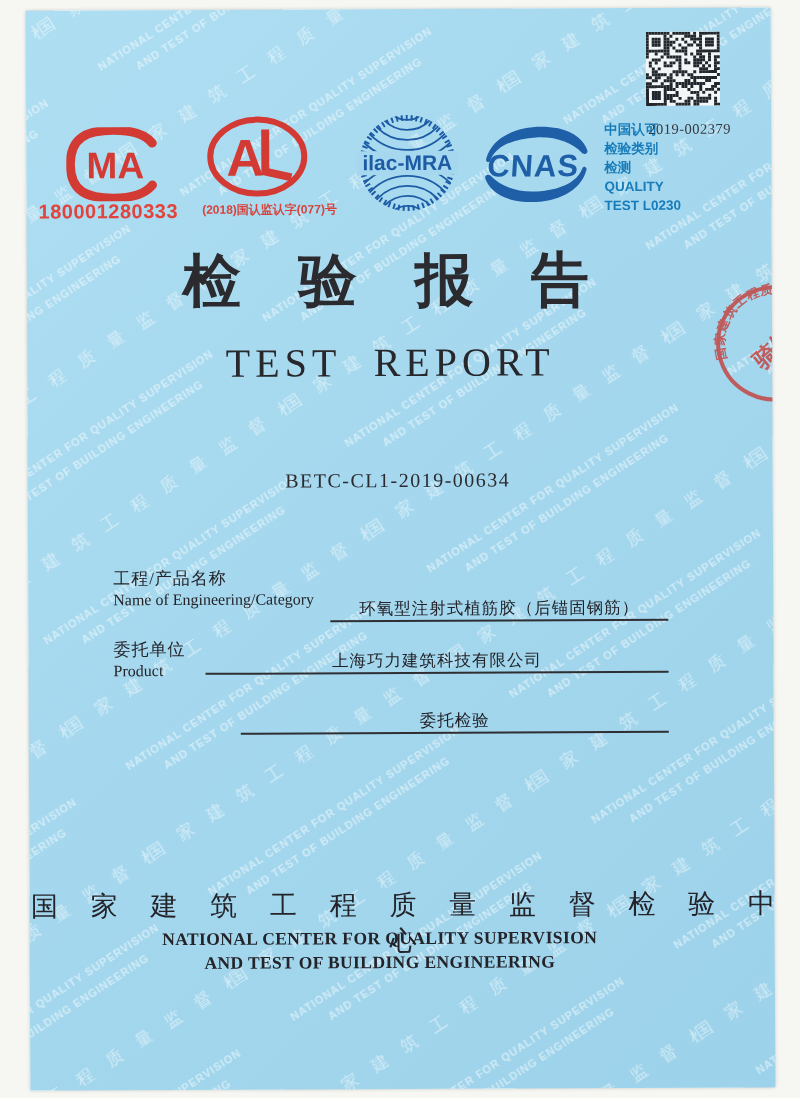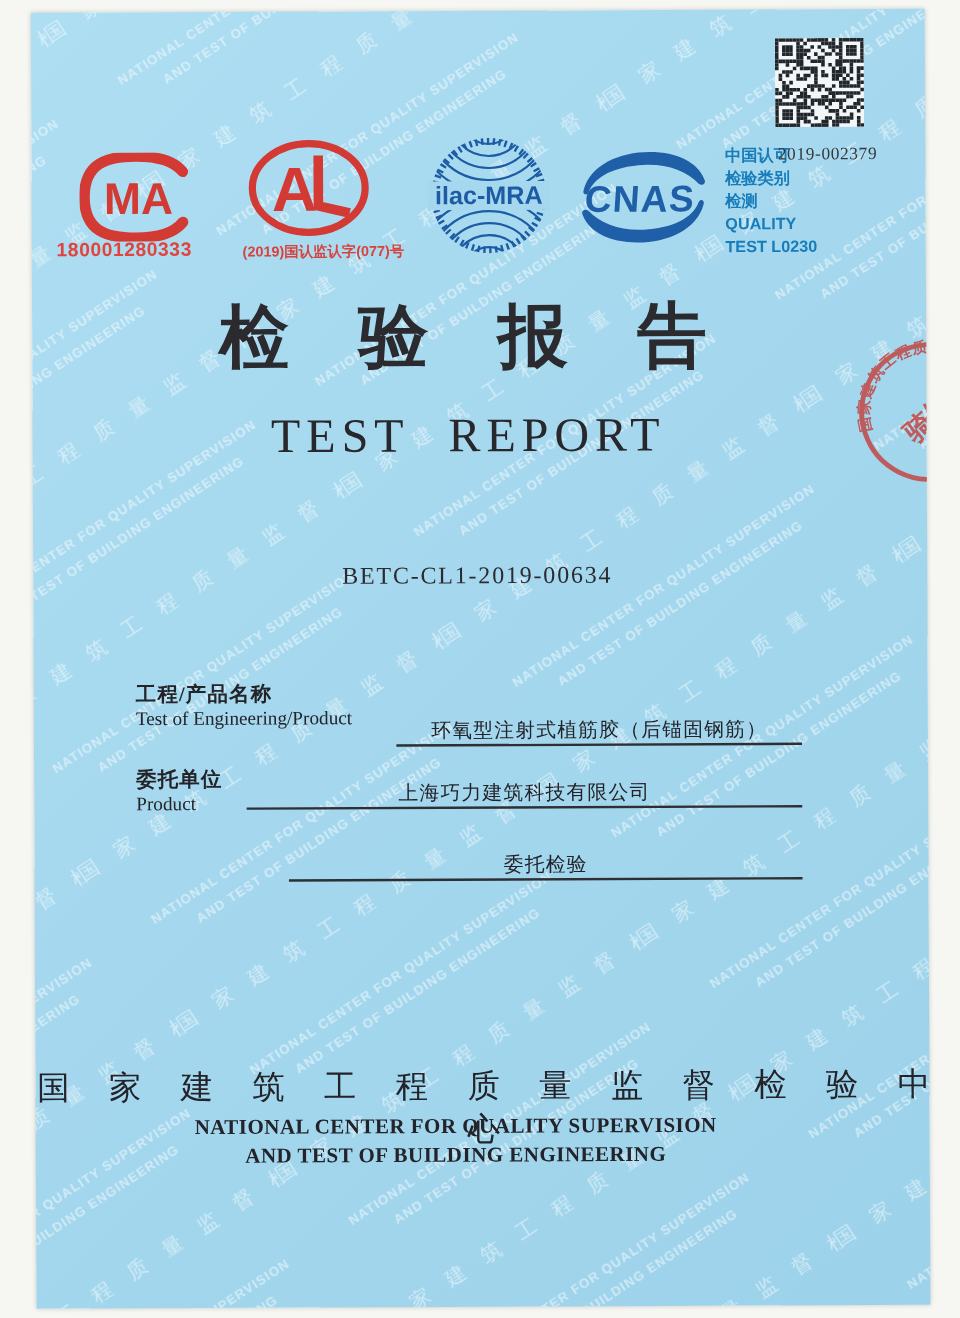--- a/index.html
+++ b/index.html
@@ -15,21 +15,21 @@
     box-shadow:0 0 4px rgba(0,0,0,.18);
   }
   .watermark{position:absolute;left:0;top:0;pointer-events:none;}
   .wm-cn{font-family:"Liberation Serif",serif;font-size:17px;letter-spacing:7px;fill:#ffffff;opacity:.5;}
   .wm-en{font-family:"Liberation Sans",sans-serif;font-weight:bold;font-size:11px;letter-spacing:1px;fill:#ffffff;opacity:.5;}
 
   
   .logo{position:absolute;}
   .cma-num{
     position:absolute;left:12px;top:190px;width:130px;text-align:center;
-    color:#e2433c;font-family:"Liberation Sans",sans-serif;font-size:16px;font-weight:bold;letter-spacing:.5px;
+    color:#e2433c;font-family:"Liberation Sans",sans-serif;font-size:20px;font-weight:bold;letter-spacing:.5px;
   }
   .cal-num{
     position:absolute;left:168px;top:192px;width:150px;text-align:center;
     color:#d8423c;font-size:12px;font-family:"Liberation Sans",sans-serif;font-weight:bold;
   }
   .qr{position:absolute;left:620px;top:24px;width:74px;height:74px;background:#f2f6f7;padding:0;}
   .accred{
     position:absolute;left:578px;top:112px;width:150px;
     color:#177cba;font-family:"Liberation Sans",sans-serif;font-size:13.5px;font-weight:bold;line-height:19px;
   }
@@ -50,21 +50,21 @@
     font-family:"Liberation Serif",serif;color:#27272c;
     font-size:40px;letter-spacing:5px;word-spacing:18px;
   }
   .report-no{
     position:absolute;left:0;top:460px;width:740px;text-align:center;
     font-family:"Liberation Serif",serif;color:#2b2b30;font-size:20px;letter-spacing:1.5px;
   }
 
   
   .fld-label{position:absolute;left:85px;color:#232328;}
-  .fld-label .cn{font-size:17px;font-weight:bold;letter-spacing:1px;line-height:21px;}
+  .fld-label .cn{font-size:17px;font-weight:normal;letter-spacing:1px;line-height:21px;}
   .fld-label .en{font-size:16px;line-height:21px;}
   .fld-line{
     position:absolute;border-bottom:2px solid #2e2e33;height:22px;
   }
   .fld-value{
     position:absolute;left:0;bottom:0;width:100%;text-align:center;
     font-size:16.5px;color:#222228;letter-spacing:1px;white-space:nowrap;
   }
 
   
@@ -101,21 +101,21 @@
     <path d="M 86,16 C 78,6 62,3 47,3 C 22,3 4,9 4,37 C 4,65 22,71 47,71 C 62,71 78,68 86,58" fill="none" stroke="#d23a33" stroke-width="9" stroke-linecap="round"></path>
     <text x="49" y="51" text-anchor="middle" font-family="Liberation Sans, sans-serif" font-size="37" font-weight="bold" fill="#d23a33">MA</text>
   </svg>
   <div class="cma-num">180001280333</div>
 
   <svg class="logo" style="left:179px;top:106px" width="104" height="84" viewBox="0 0 104 84">
     <ellipse cx="52" cy="41" rx="47" ry="37" fill="none" stroke="#d23a33" stroke-width="6"></ellipse>
     <text x="40" y="60" text-anchor="middle" font-family="Liberation Sans, sans-serif" font-size="52" font-weight="bold" fill="#d23a33">A</text>
     <path d="M 60,14 L 60,56 L 86,62" fill="none" stroke="#d23a33" stroke-width="8"></path>
   </svg>
-  <div class="cal-num">(2019)国认监认字(077)号</div>
+  <div class="cal-num">(2018)国认监认字(077)号</div>
 
   <svg class="logo" style="left:330px;top:103px" width="102" height="102" viewBox="0 0 102 102">
     <defs>
         <clipPath id="ilacclip">
           <circle cx="51" cy="51" r="48"></circle>
         </clipPath>
       </defs>
     <g clip-path="url(#ilacclip)" stroke="#1d5ca5" fill="none" stroke-width="1.8">
       <circle cx="51" cy="-14" r="22"></circle>
         <circle cx="51" cy="-14" r="32"></circle>
@@ -488,21 +488,21 @@
     <div>TEST L0230</div>
   </div>
 
   <div class="title-cn">检 验 报 告</div>
   <div class="title-en">TEST REPORT</div>
 
   <div class="report-no">BETC-CL1-2019-00634</div>
 
   <div class="fld-label" style="top:558px">
     <div class="cn">工程/产品名称</div>
-    <div class="en">Test of Engineering/Product</div>
+    <div class="en">Name of Engineering/Category</div>
   </div>
   <div class="fld-line" style="left:302px;top:589px;width:338px">
     <div class="fld-value">环氧型注射式植筋胶（后锚固钢筋）</div>
   </div>
 
   <div class="fld-label" style="top:629px">
     <div class="cn">委托单位</div>
     <div class="en">Product</div>
   </div>
   <div class="fld-line" style="left:177px;top:641px;width:463px">

